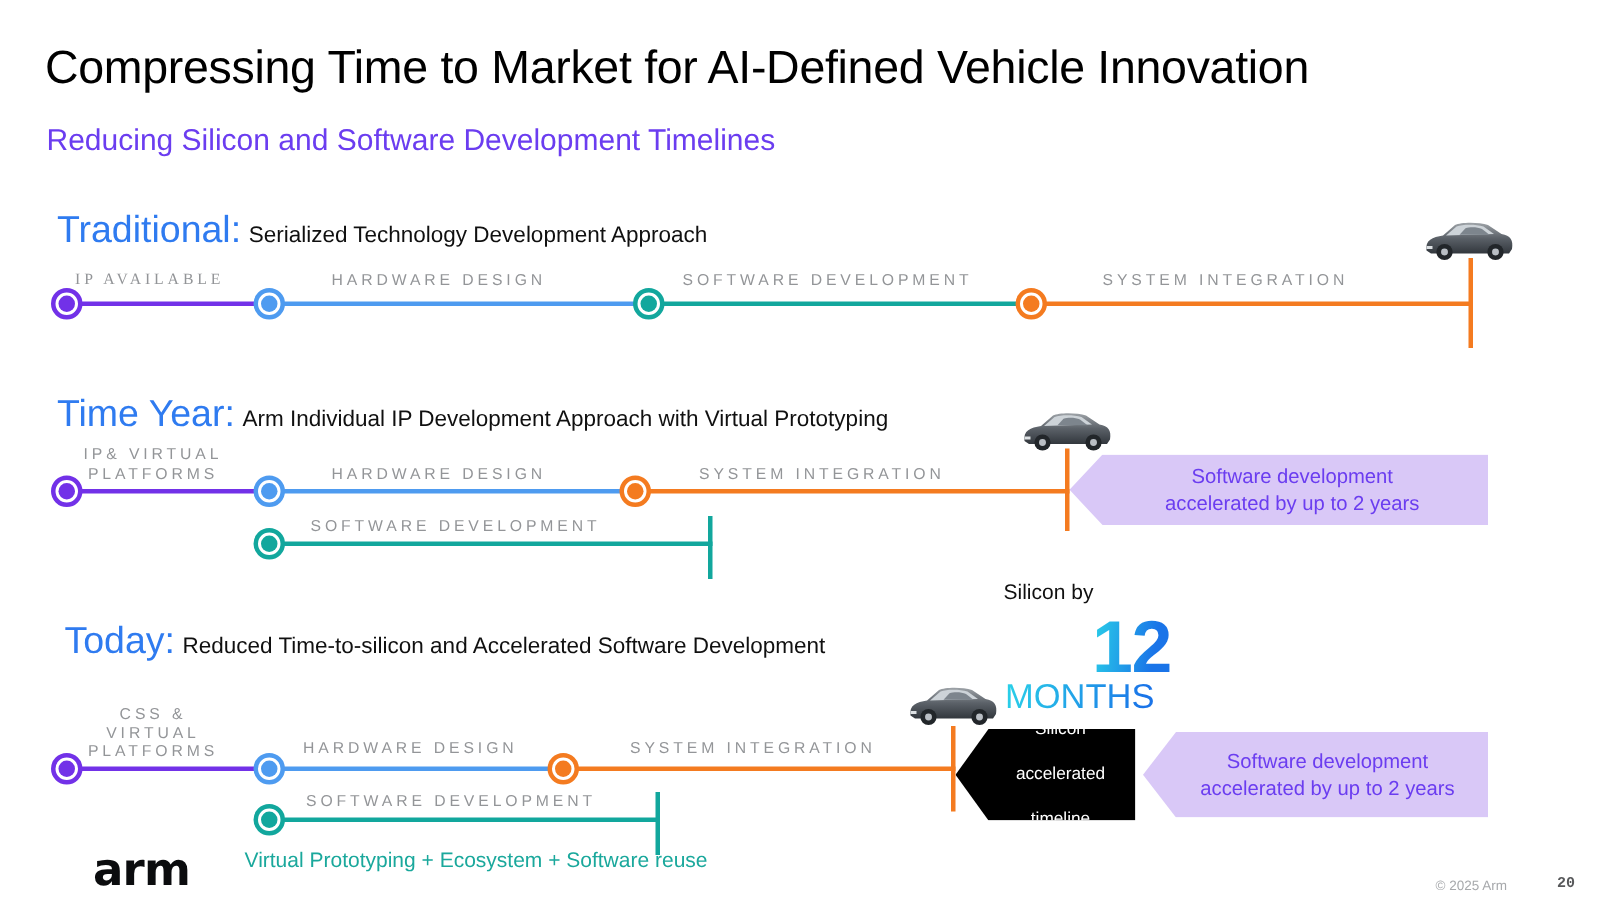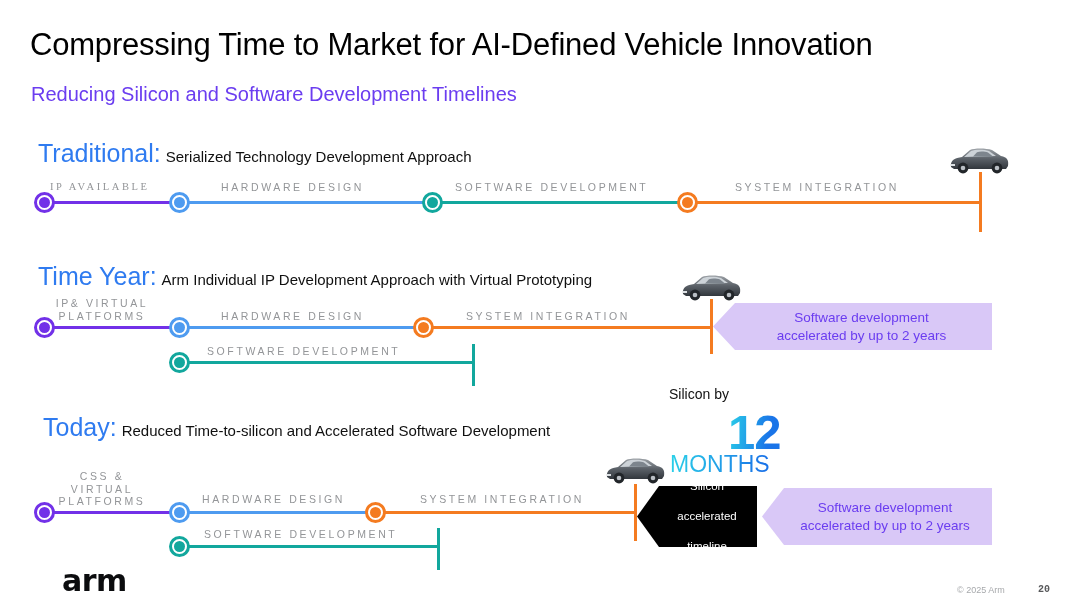--- a/index.html
+++ b/index.html
@@ -253,20 +253,21 @@
   <div class="stage" style="left:202px;top:493px;">HARDWARE DESIGN</div>
   <div class="stage" style="left:420px;top:493px;">SYSTEM INTEGRATION</div>
 
   <div class="line" style="left:179px;top:545px;width:261px;background:#12a79d;"></div>
   <div class="vtick" style="left:437px;top:528px;height:42px;background:#12a79d;"></div>
   <div class="node" style="left:169px;top:536px;border:3px solid #12a79d;">
       <i style="background:#12a79d;"></i>
     </div>
   <div class="stage" style="left:204px;top:528px;">SOFTWARE DEVELOPMENT</div>
 
+  <div class="teal-note" style="left:163px;top:565px;">Virtual Prototyping + Ecosystem + Software reuse</div>
 
   <div class="car" style="left:604px;top:456px;">
     <svg viewBox="0 0 62 30" xmlns="http://www.w3.org/2000/svg">
       <defs>
         <linearGradient id="cb3" x1="0" y1="0" x2="0" y2="1">
           <stop offset="0" stop-color="#9ea3a8"></stop>
             <stop offset="0.5" stop-color="#5b6168"></stop>
             <stop offset="1" stop-color="#32373d"></stop>
         </linearGradient>
       </defs>

